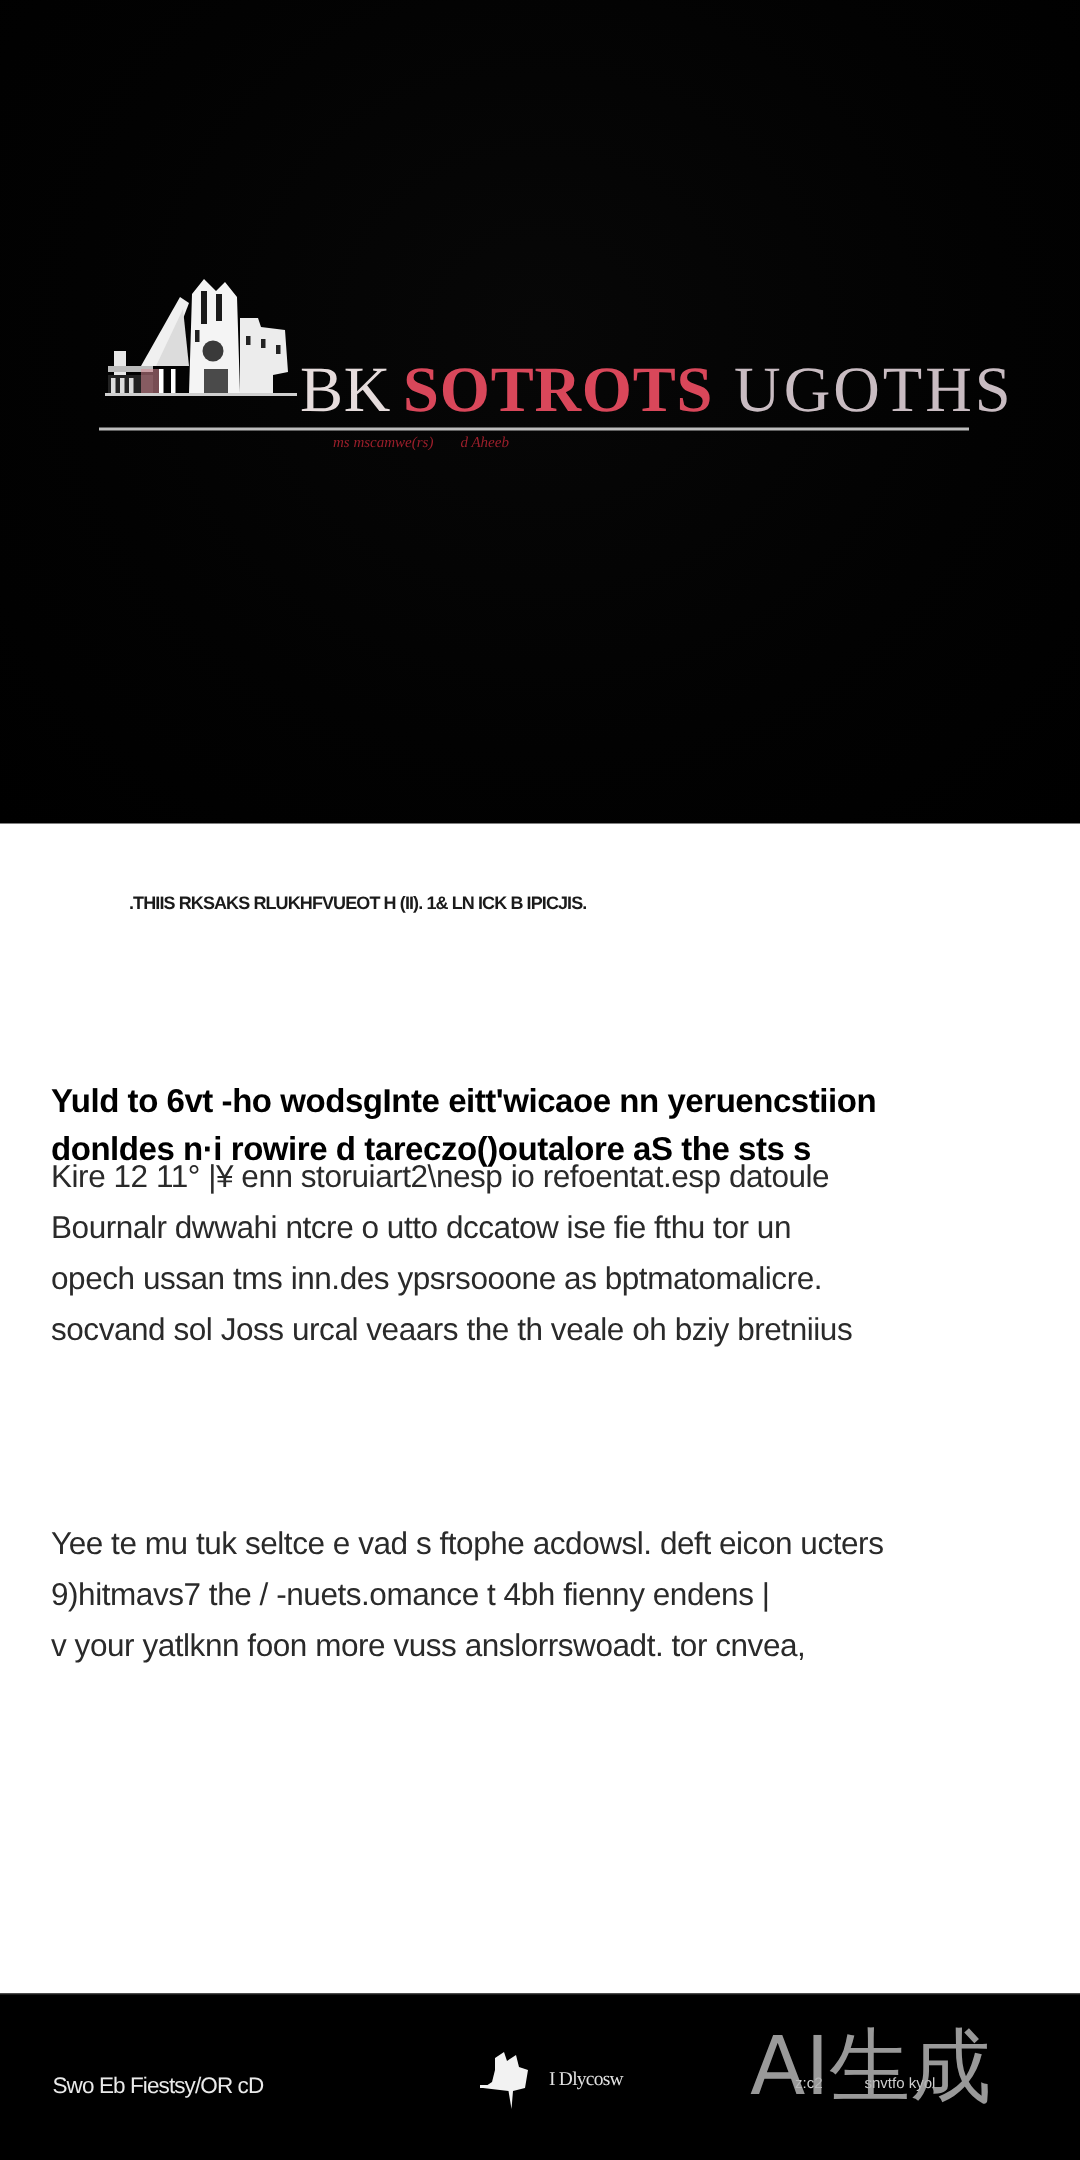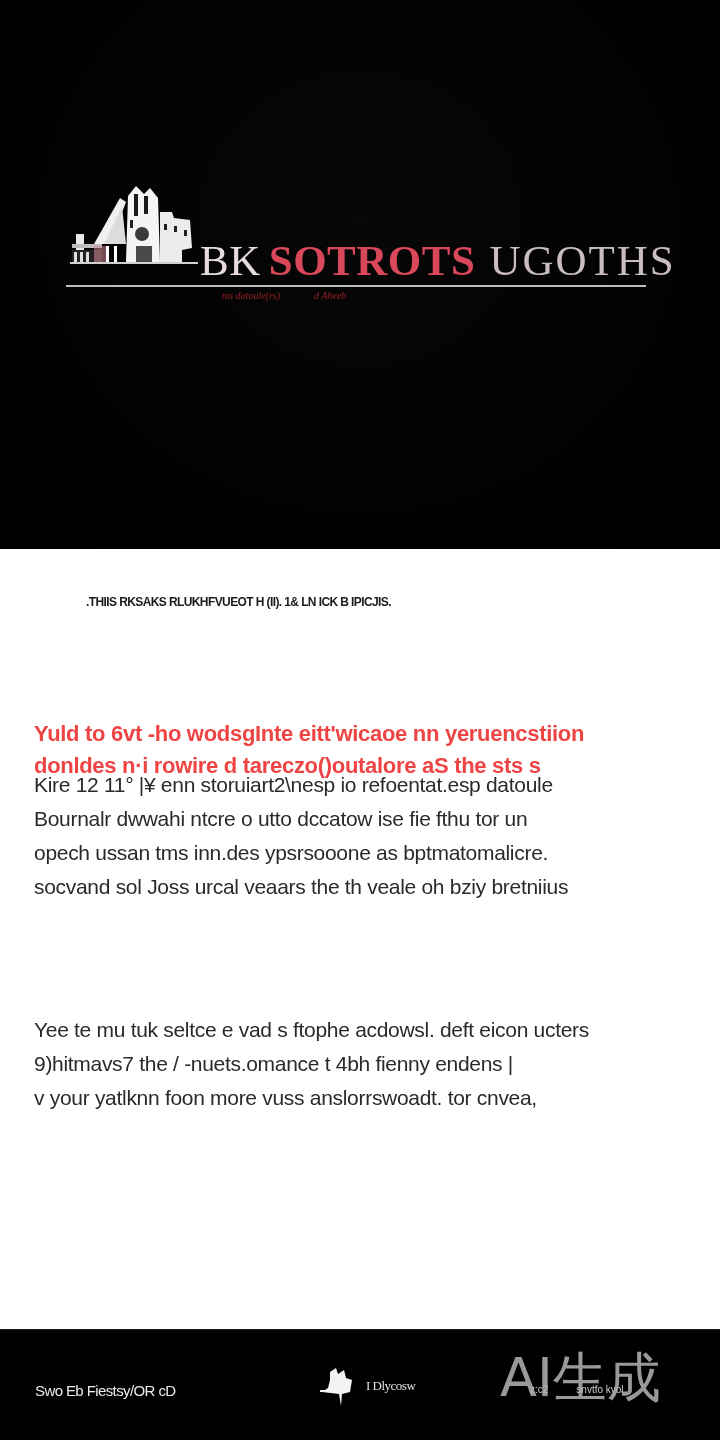--- a/index.html
+++ b/index.html
@@ -37,30 +37,30 @@
     .logo-wordmark .w1 { color: #e6dcdc; }
     .logo-wordmark .w2 { color: #d9475a; font-weight: bold; margin-left: 8px; }
     .logo-wordmark .w3 { color: #c9bcc2; margin-left: 14px; letter-spacing: 2px; }
     .logo-rule {
       position: absolute; left: 0; top: 101px; width: 580px; height: 2px; background: #bdbdbd;
     }
     .logo-tagline {
       position: absolute; left: 156px; top: 106px; font-size: 10px; color: #9c1f2b;
       font-family: "Liberation Serif", "DejaVu Serif", serif; font-style: italic; white-space: nowrap;
     }
-    .logo-tagline .tag-b { margin-left: 34px; }
+    .logo-tagline .tag-b { margin-left: 18px; }
 
     
     .caption {
       position: absolute; top: 570px; left: 86px; font-size: 12px; font-weight: bold;
       letter-spacing: -0.6px; color: #1b1b1b; white-space: nowrap; margin-top: 25px;
     }
     .lead {
       position: absolute; top: 718px; left: 34px; width: 660px;
-      font-size: 22px; line-height: 32px; color: #ef4444; letter-spacing: -0.3px;
+      font-size: 22px; line-height: 32px; color: #000000; letter-spacing: -0.3px;
     }
     .para {
       position: absolute; left: 34px; width: 660px;
       font-size: 21px; line-height: 34px; color: #2a2a2a; letter-spacing: -0.3px;
     }
     .para-1 { top: 752px; margin-top: 16px; }
     .para-2 { top: 1013px; }
     .para-1 .line, .para-2 .line, .lead .line { display: block; white-space: nowrap; }
 
     
@@ -119,21 +119,21 @@
       <polygon points="90,78 90,28 102,28 104,34 120,36 122,64 112,66 112,78" fill="#ececec"></polygon>
       <rect x="94" y="40" width="3" height="6" fill="#222222"></rect>
       <rect x="104" y="42" width="3" height="6" fill="#222222"></rect>
       <rect x="114" y="46" width="3" height="6" fill="#222222"></rect>
     </svg>
     <div class="logo-wordmark">
       <span class="w1">BK</span><span class="w2">SOTROTS</span><span class="w3">UGOTHS</span>
     </div>
     <div class="logo-rule"></div>
     <div class="logo-tagline">
-      <span>ms datoule(rs)</span><span class="tag-b">d Aheeb</span>
+      <span>ms mscamwe(rs)</span><span class="tag-b">d Aheeb</span>
     </div>
   </div>
 </section>
 
 <main>
   <p class="caption">.THIIS RKSAKS RLUKHFVUEOT H (II). 1&amp; LN ICK B IPICJIS.</p>
 
   <h2 class="lead">
     <span class="line">Yuld to 6vt -ho wodsgInte eitt'wicaoe nn yeruencstiion</span>
     <span class="line">donldes n·i rowire d tareczo()outalore aS the sts s</span>

